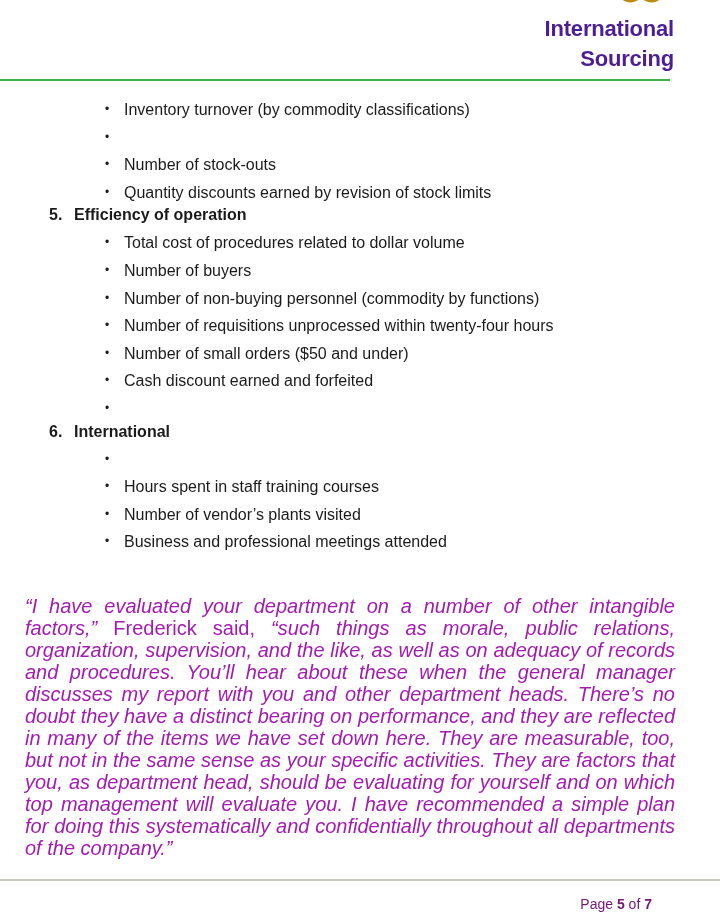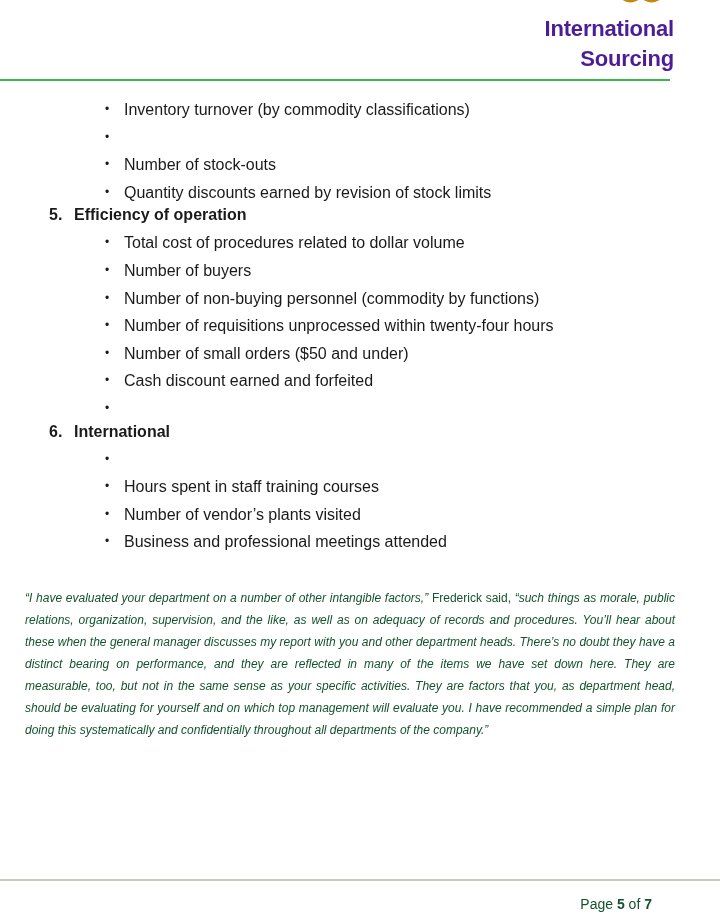--- a/index.html
+++ b/index.html
@@ -29,28 +29,28 @@
   ul.bullets li .dot {
     position: absolute; left: 105px; top: 0; font-size: 12px;
   }
   .section-heading {
     font-weight: bold; font-size: 16px; line-height: 22px; height: 22px;
     position: relative; padding-left: 74px; margin-top: -2px; margin-bottom: 3px;
   }
   .section-heading .num { position: absolute; left: 49px; }
   .quote {
     position: absolute; left: 25px; top: 575px; width: 650px;
-    font-size: 12px; line-height: 22px; text-align: justify; color: #14532d;
+    font-size: 20px; line-height: 22px; text-align: justify; color: #a21caf;
   }
   .quote .it { font-style: italic; }
   .footer-rule {
     position: absolute; left: 0; top: 879px; width: 720px; height: 2px; background: #c9c9c0;
   }
   .page-num {
-    position: absolute; right: 68px; top: 896px; font-size: 14px; color: #14532d;
+    position: absolute; right: 68px; top: 896px; font-size: 14px; color: #701a75;
   }
   .page-num b { font-weight: bold; }
 </style>
 </head>
 <body>
 
 <div class="header">
   <svg class="logo-mark" viewBox="0 0 58 24">
     <path d="M4 0 C4 14, 18 22, 29 12 C40 22, 54 14, 54 0 L46 0 C46 8, 38 12, 29 4 C20 12, 12 8, 12 0 Z" fill="#c08a10"></path>
   </svg>

